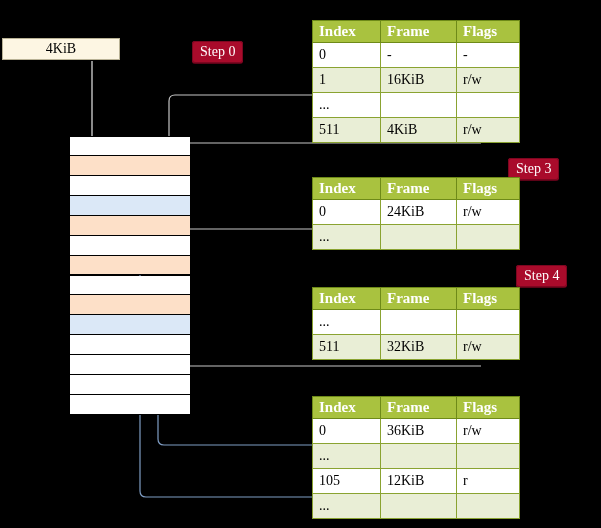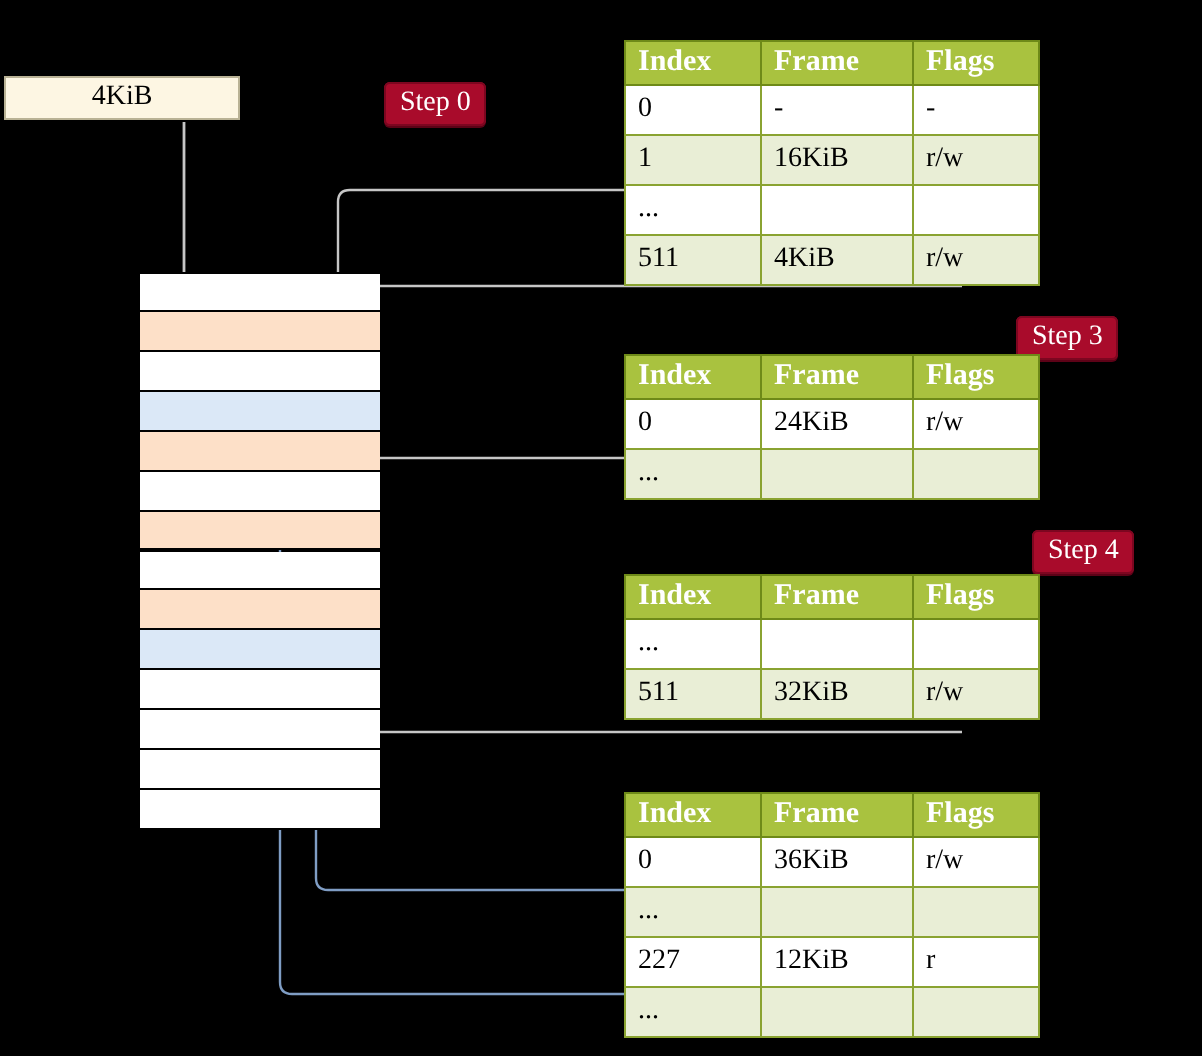--- a/index.html
+++ b/index.html
@@ -213,21 +213,21 @@
           <td class="c-index">0</td>
           <td class="c-frame">36KiB</td>
           <td class="c-flags">r/w</td>
         </tr>
         <tr class="tint">
           <td class="c-index">...</td>
           <td class="c-frame"></td>
           <td class="c-flags"></td>
         </tr>
         <tr class="white">
-          <td class="c-index">227</td>
+          <td class="c-index">105</td>
           <td class="c-frame">12KiB</td>
           <td class="c-flags">r</td>
         </tr>
         <tr class="tint">
           <td class="c-index">...</td>
           <td class="c-frame"></td>
           <td class="c-flags"></td>
         </tr>
       </tbody>
     </table>

